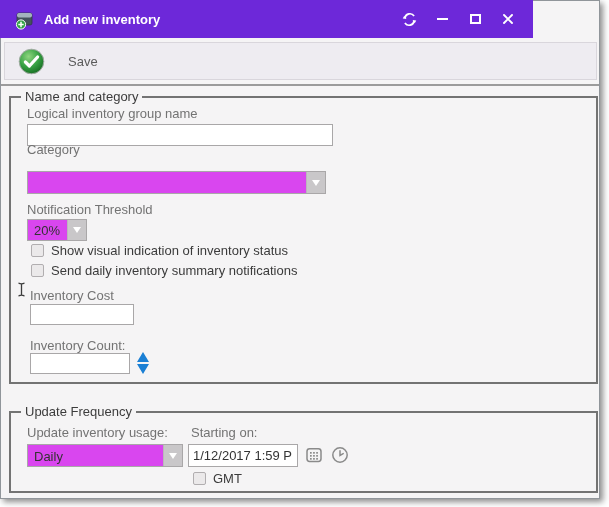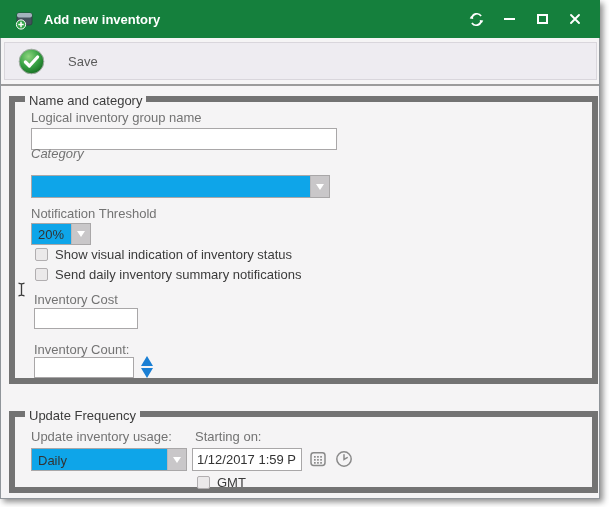--- a/index.html
+++ b/index.html
@@ -9,22 +9,22 @@
     font-family:"Liberation Sans", sans-serif;
     overflow:hidden;
   }
   .window {
     position:absolute; left:0; top:0; width:600px; height:499px;
     background:#f5f4f5; border:1px solid #90959a; box-sizing:border-box;
     box-shadow:3px 3px 6px rgba(0,0,0,0.45);
   }
   
   .titlebar {
-    position:absolute; left:-1px; top:-1px; width:600px; height:38px;
-    background:#15803d; display:flex; align-items:center;text-align:center;
+    position:absolute; left:-1px; top:-1px; width:533px; height:38px;
+    background:#6d28d9; display:flex; align-items:center;text-align:center;
   }
   .app-icon { margin-left:14px; width:21px; height:21px; flex:0 0 auto; }
   .title {
     color:#ffffff; font-weight:bold; font-size:13px; margin-left:9px;
     white-space:nowrap;
   }
   .win-btns { margin-left:auto; display:flex; align-items:center; gap:15px; margin-right:16px; }
   .win-btn {
     width:18px; height:18px; display:flex; align-items:center; justify-content:center;
     cursor:default;
@@ -35,37 +35,37 @@
   .toolbar {
     position:absolute; left:3px; top:41px; width:593px; height:38px;
     background:#eeecf1; border:1px solid #d9d6dc; box-sizing:border-box;
     display:flex; align-items:center;
   }
   .save-btn { display:flex; align-items:center; gap:23px; margin-left:13px; cursor:default; }
   .save-label { font-size:13px; color:#5b5b5b; }
   .separator { position:absolute; left:0; top:83px; width:598px; height:2px; background:#9b9b9b; }
   
   .group {
-    position:absolute; border:6px solid #737373; box-sizing:border-box;
+    position:absolute; border:2px solid #737373; box-sizing:border-box;
     background:transparent;
   }
   .group-legend {
     position:absolute; top:-9px; left:10px; padding:0 4px;
     background:#f5f4f5; font-size:13px; color:#3c3c3c; white-space:nowrap;
   }
   #group-name { left:8px; top:95px; width:589px; height:288px; }
   #group-freq { left:8px; top:410px; width:589px; height:82px; }
   .lbl { position:absolute; font-size:13px; color:#737373; white-space:nowrap; }
   .tinput {
     position:absolute; box-sizing:border-box; border:1px solid #a9a7a8;
     background:#fff; font-family:"Liberation Sans", sans-serif;
     font-size:13px; color:#333; padding:1px 4px; outline:none;
   }
   .combo {
-    position:absolute; box-sizing:border-box; background:#0ea5e9;
+    position:absolute; box-sizing:border-box; background:#d946ef;
     border:1px solid #a9a7a8;
   }
   .combo-value {
     position:absolute; left:6px; top:50%; transform:translateY(-50%);
     font-size:13px; color:#333; white-space:nowrap;
   }
   .combo-btn {
     position:absolute; right:0; top:0; bottom:0; width:18px;
     background:#c9c7c9; border-left:1px solid #bab8ba;
     display:flex; align-items:center; justify-content:center;
@@ -142,21 +142,21 @@
   </div>
 
   <div class="separator"></div>
 
   <div class="group" id="group-name">
     <span class="group-legend">Name and category</span>
 
     <span class="lbl" style="left:16px; top:8px;">Logical inventory group name</span>
     <input class="tinput" style="left: 16px; top: 26px; width: 306px; height: 22px;" value="">
 
-    <span class="lbl" style="left:16px; top:44px;font-style:italic;">Category</span>
+    <span class="lbl" style="left:16px; top:44px;">Category</span>
     <div class="combo" style="left:16px; top:73px; width:299px; height:23px;">
       <span class="combo-value"></span>
       <span class="combo-btn">
         <span class="tri-down"></span>
       </span>
     </div>
 
     <span class="lbl" style="left:16px; top:104px;">Notification Threshold</span>
     <div class="combo" style="left:16px; top:121px; width:60px; height:22px;">
       <span class="combo-value">20%</span>

